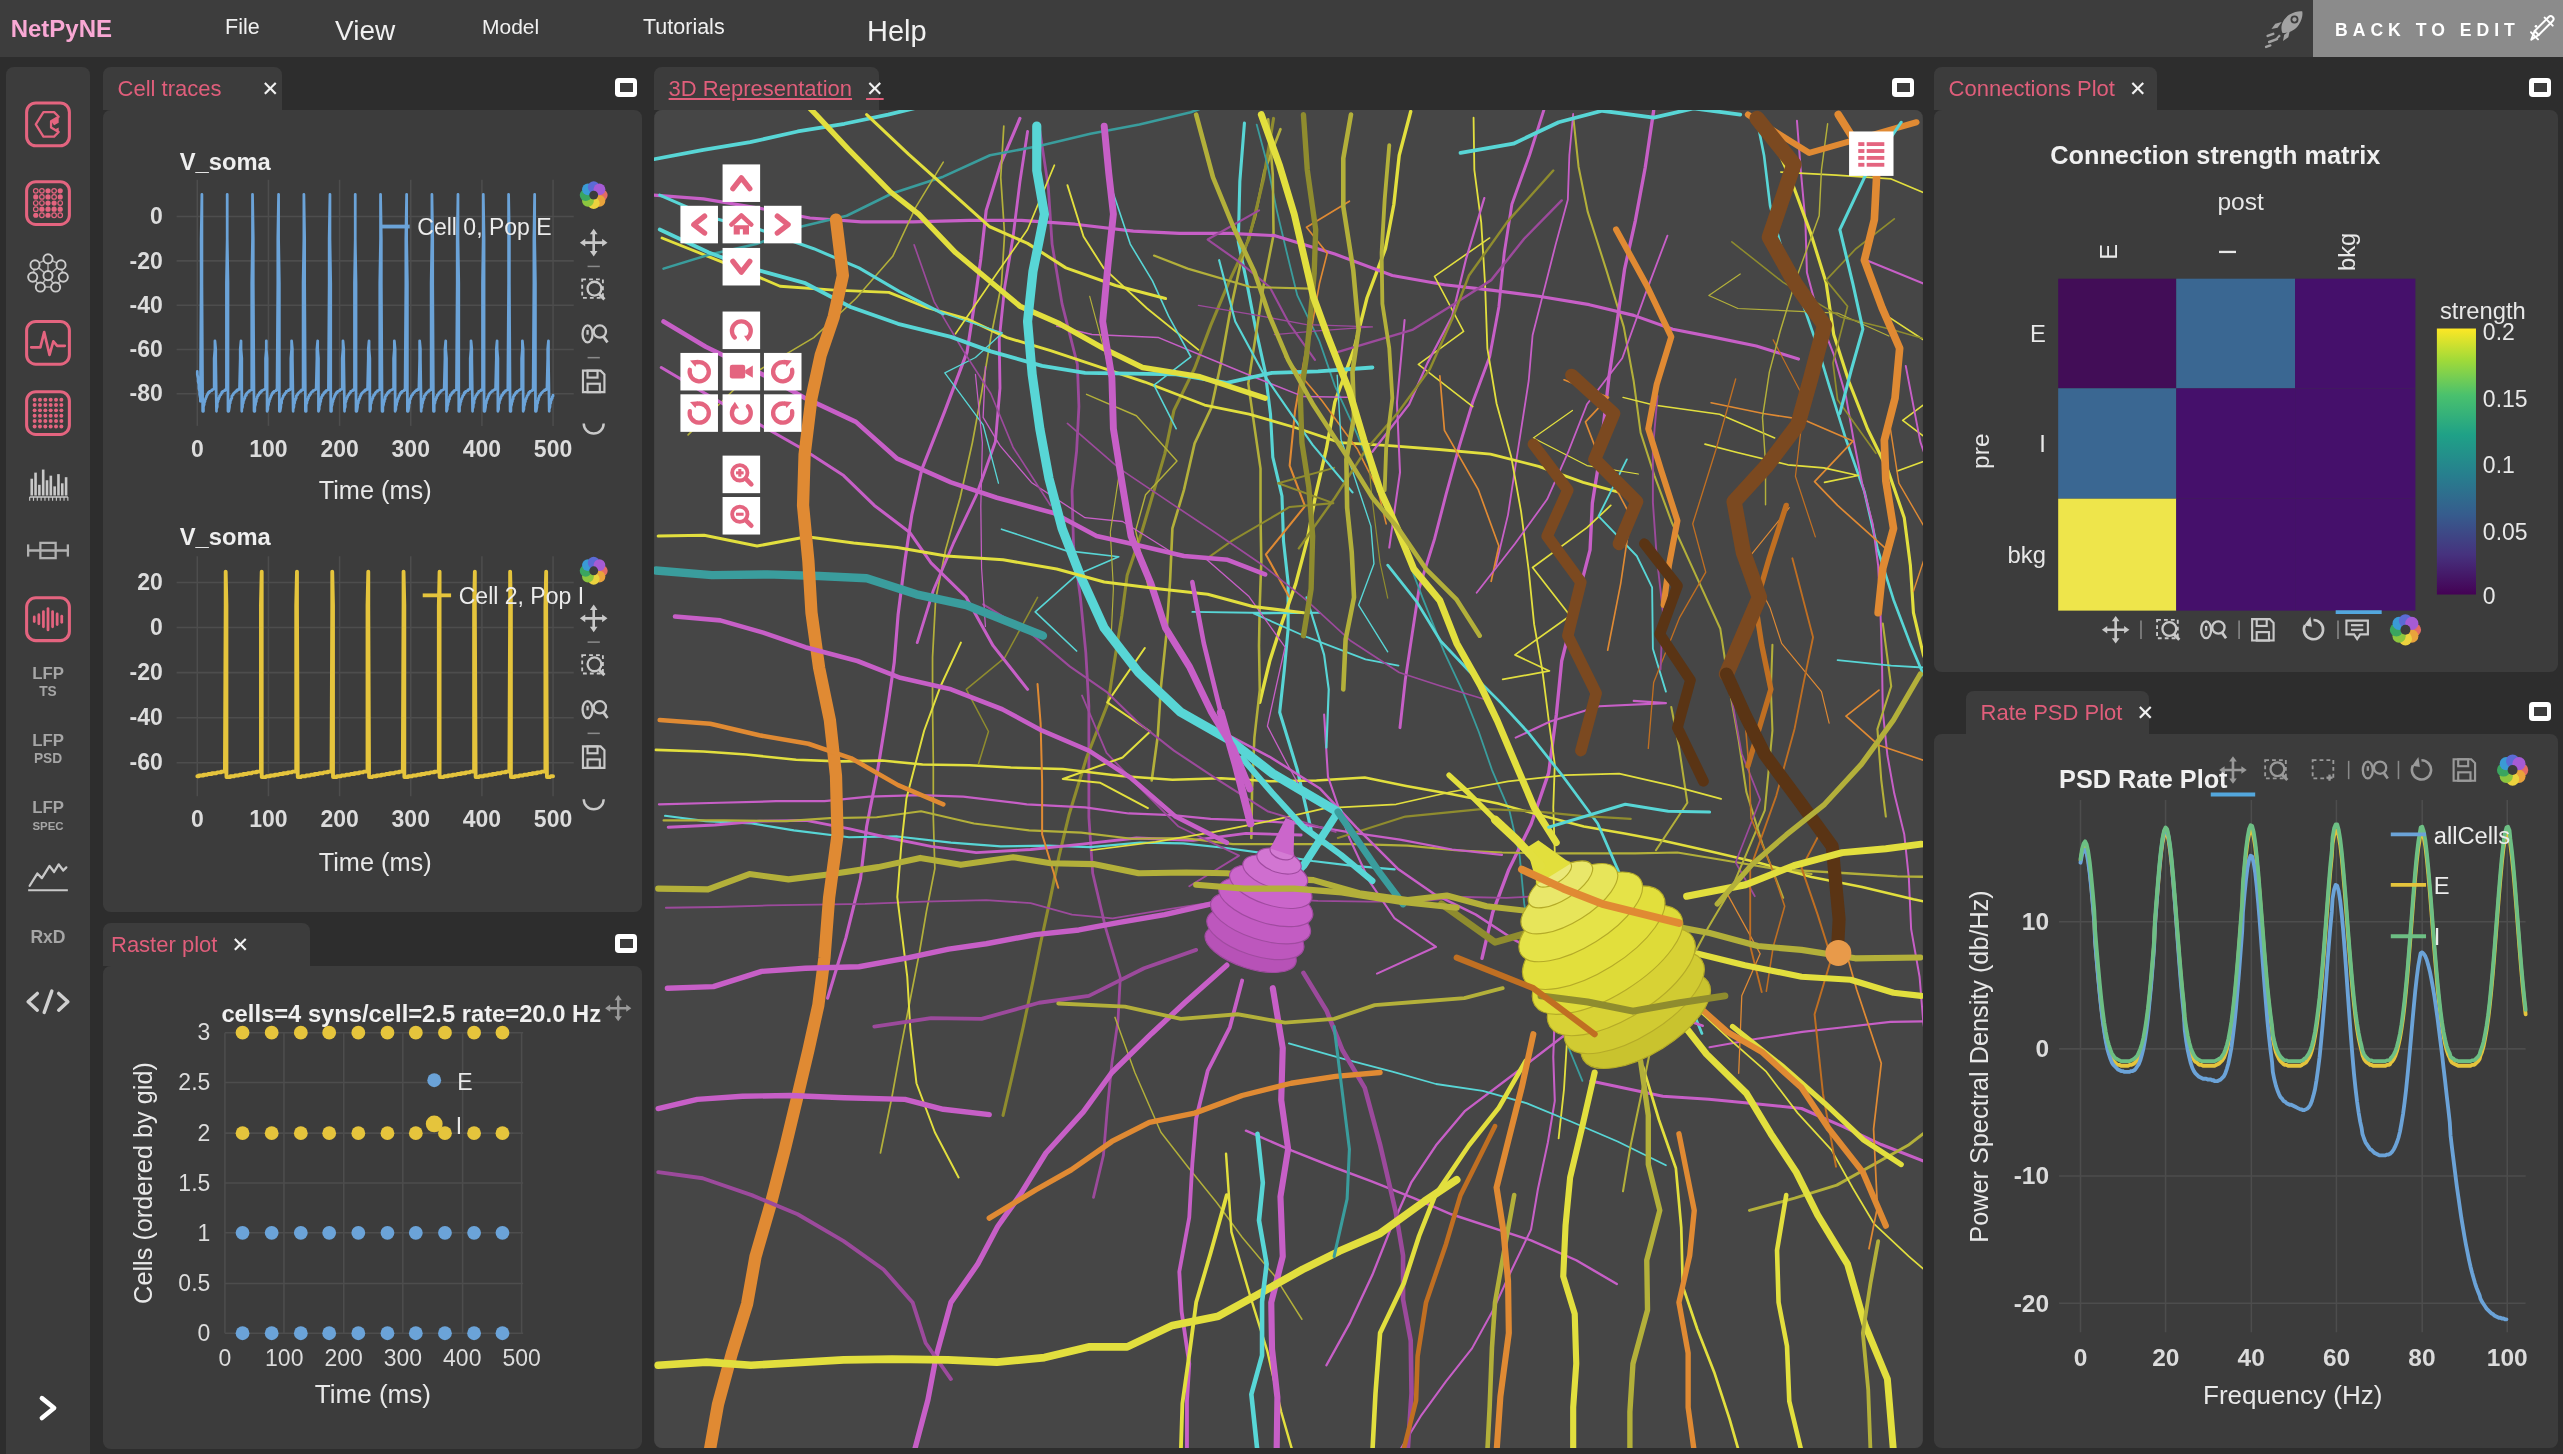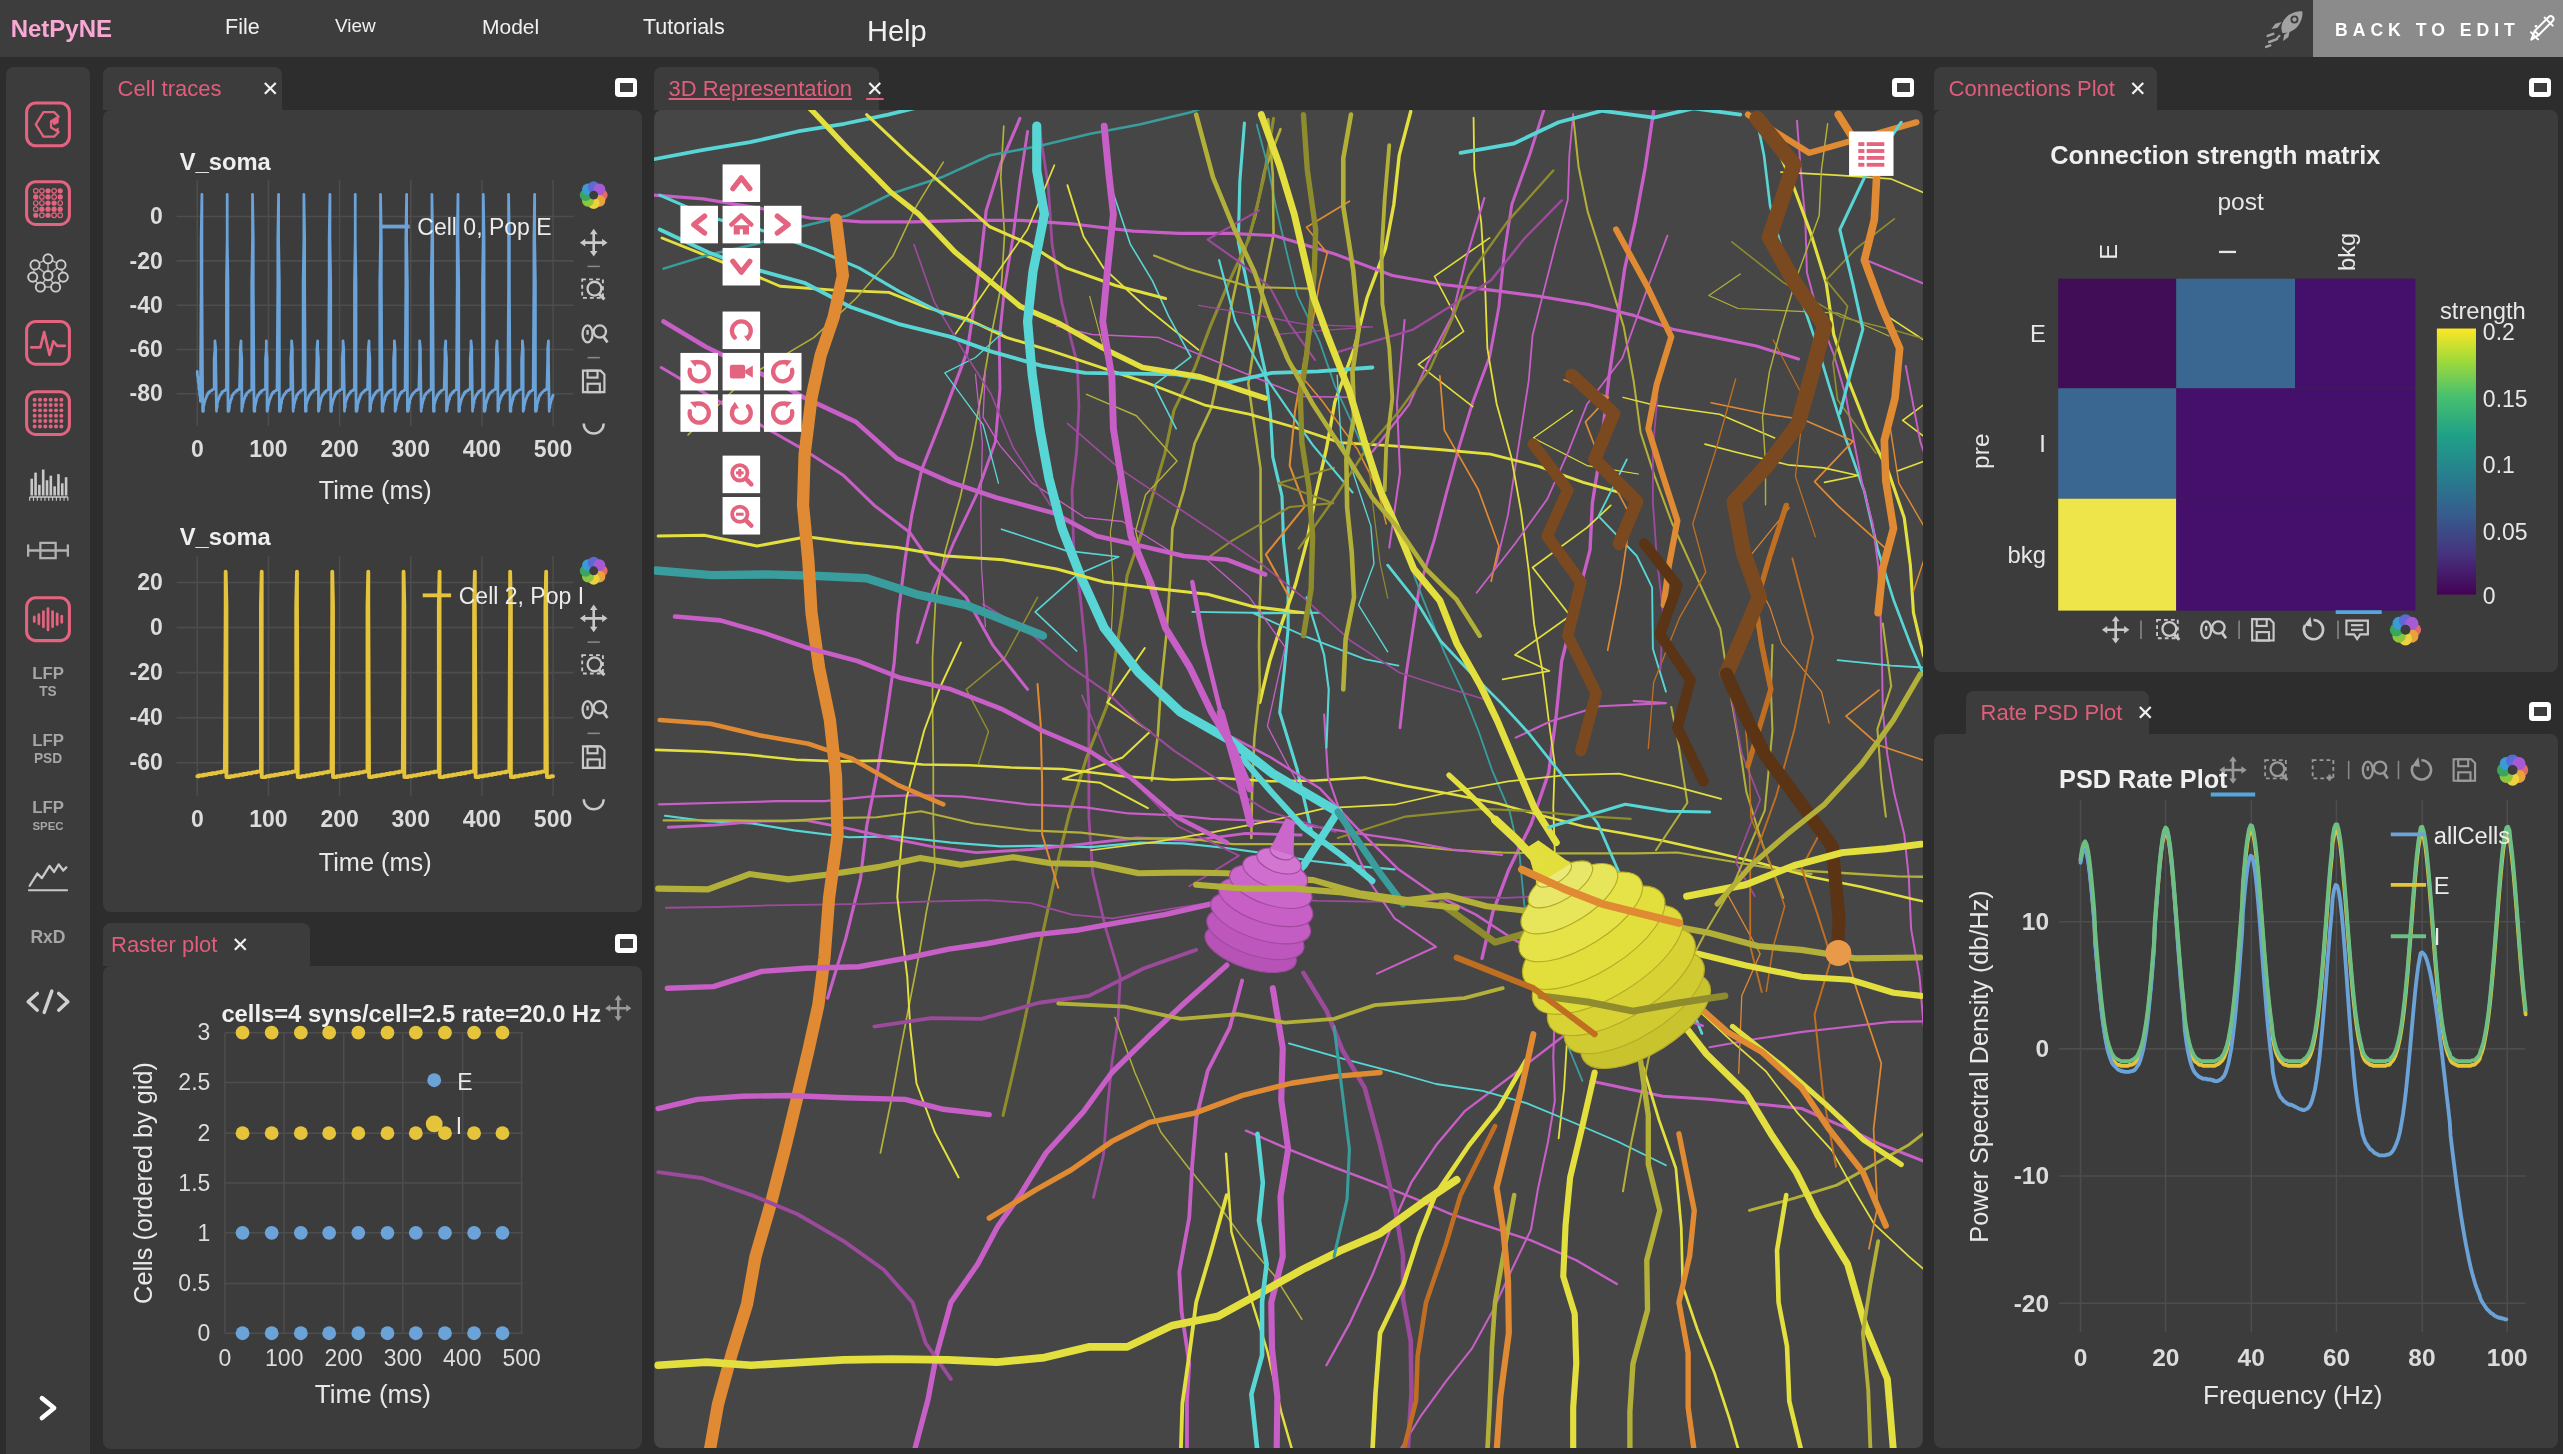--- a/index.html
+++ b/index.html
@@ -1,16 +1,16 @@
 <!DOCTYPE html>
 <html style="font-size:12.3px"><head><meta charset="utf-8"><style>html,body{margin:0;padding:0;background:#2d2d2d;}*{box-sizing:border-box;}body{width:2563px;height:1455px;font-family:"Liberation Sans",sans-serif;overflow:hidden;}.abs{position:absolute;}.tab{position:absolute;background:#3c3c3c;border-radius:7.7px 7.7px 0 0;color:#e05e7b;font-size:22px;display:flex;align-items:center;white-space:nowrap;justify-content:flex-start;}.tab .x{color:#f2f2f2;font-size:21px;margin-left:14px;font-weight:400;}.body{position:absolute;background:#3c3c3c;border-radius:7.7px;}.maxi{position:absolute;width:22px;height:19px;background:#fff;border-radius:3.8px;}.maxi:after{content:"";position:absolute;left:4.6px;top:5.4px;width:13px;height:8.4px;background:#3c3c3c;}</style></head><body>
 <div class="abs" style="left:0;top:0;width:2563px;height:57px;background:#3d3d3d;"></div>
 <div class="abs" style="left:10.7px;top:15.3px;color:#f9a8d4;font-size:24px;font-weight:700;">NetPyNE</div>
 <div class="abs" style="left:201px;top:15.3px;color:#f0f0f0;font-size:21.5px;margin-left:24px;">File</div>
-<div class="abs" style="left:335px;top:15.3px;color:#f0f0f0;font-size:19px;">View</div>
+<div class="abs" style="left:335px;top:15.3px;color:#f0f0f0;font-size:28px;">View</div>
 <div class="abs" style="left:482px;top:15.3px;color:#f0f0f0;font-size:21px;text-align:right;">Model</div>
 <div class="abs" style="left:643px;top:15.3px;color:#f0f0f0;font-size:21.5px;">Tutorials</div>
 <div class="abs" style="left:867px;top:15.3px;color:#f0f0f0;font-size:29px;">Help</div>
 <svg class="abs" style="left:2263px;top:9.2px;" width="43" height="40" viewBox="0 0 28 26">
 <g fill="#a2a2a2">
       <path d="M12.5 15.5 C11 11 13 6.5 17 3.8 C20.5 1.5 24 1.2 25.5 1.5 C26 3 25.7 6.7 23.3 10.2 C20.7 14 16.2 16.2 12.5 15.5 Z"></path>
 <path d="M12.2 8.5 L8 9.5 L5.5 13 L9.5 12.2 Z"></path>
 <path d="M17.5 14 L16.5 18.3 L13 20.8 L13.8 16.8 Z"></path>
 <path d="M10.5 16.5 L8.2 19.2 L9 20 L11.6 17.6 Z"></path>
 <rect x="2" y="17" width="5.5" height="1.6" rx="0.8" transform="rotate(-20 2 17)"></rect>

